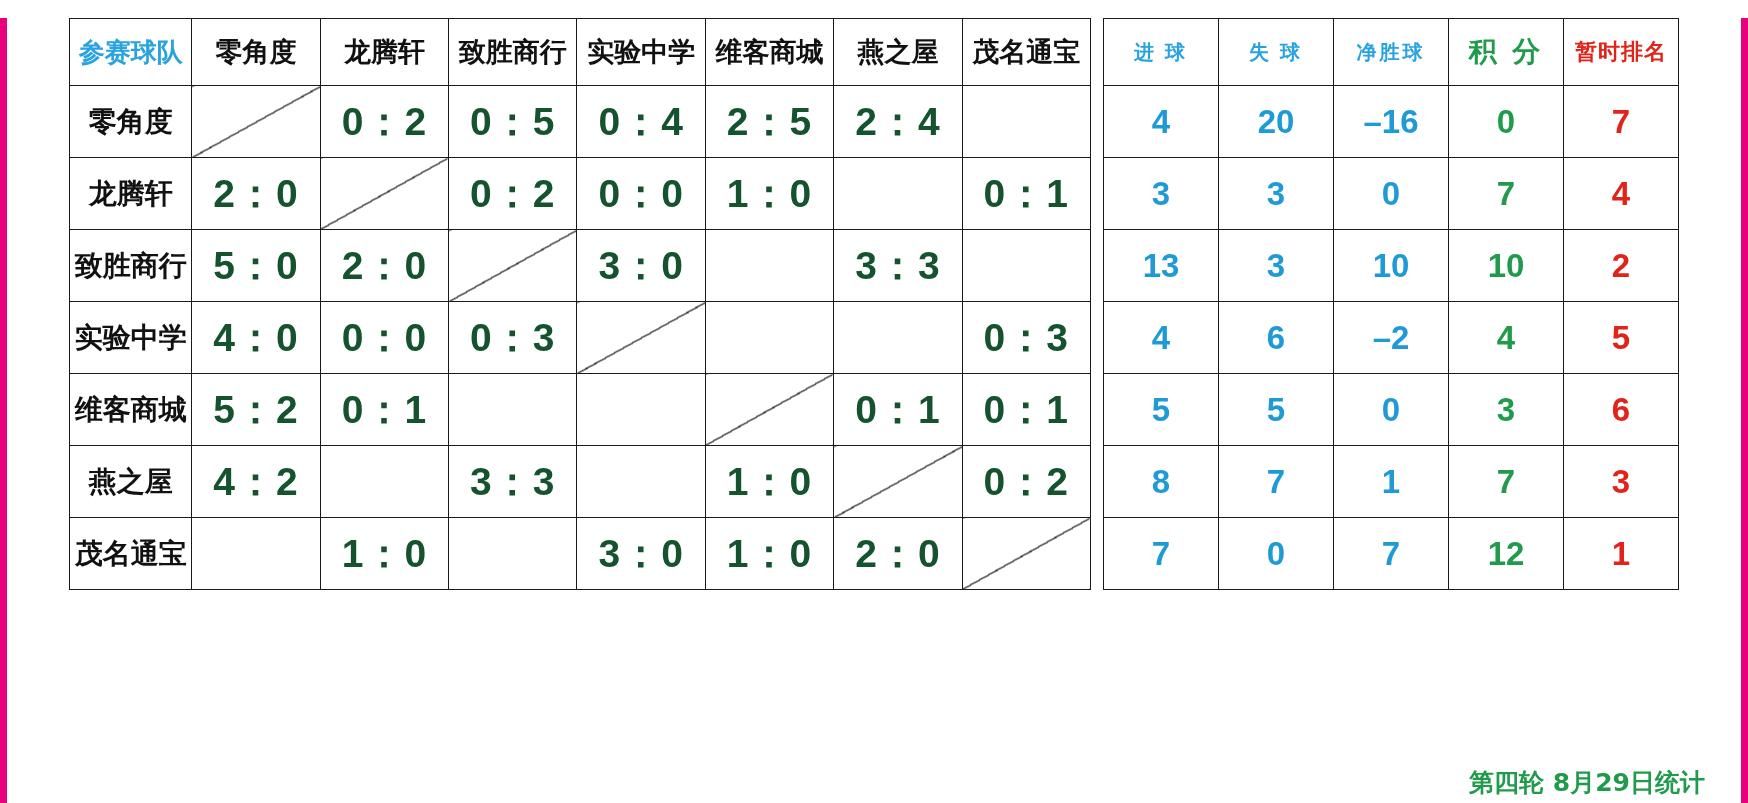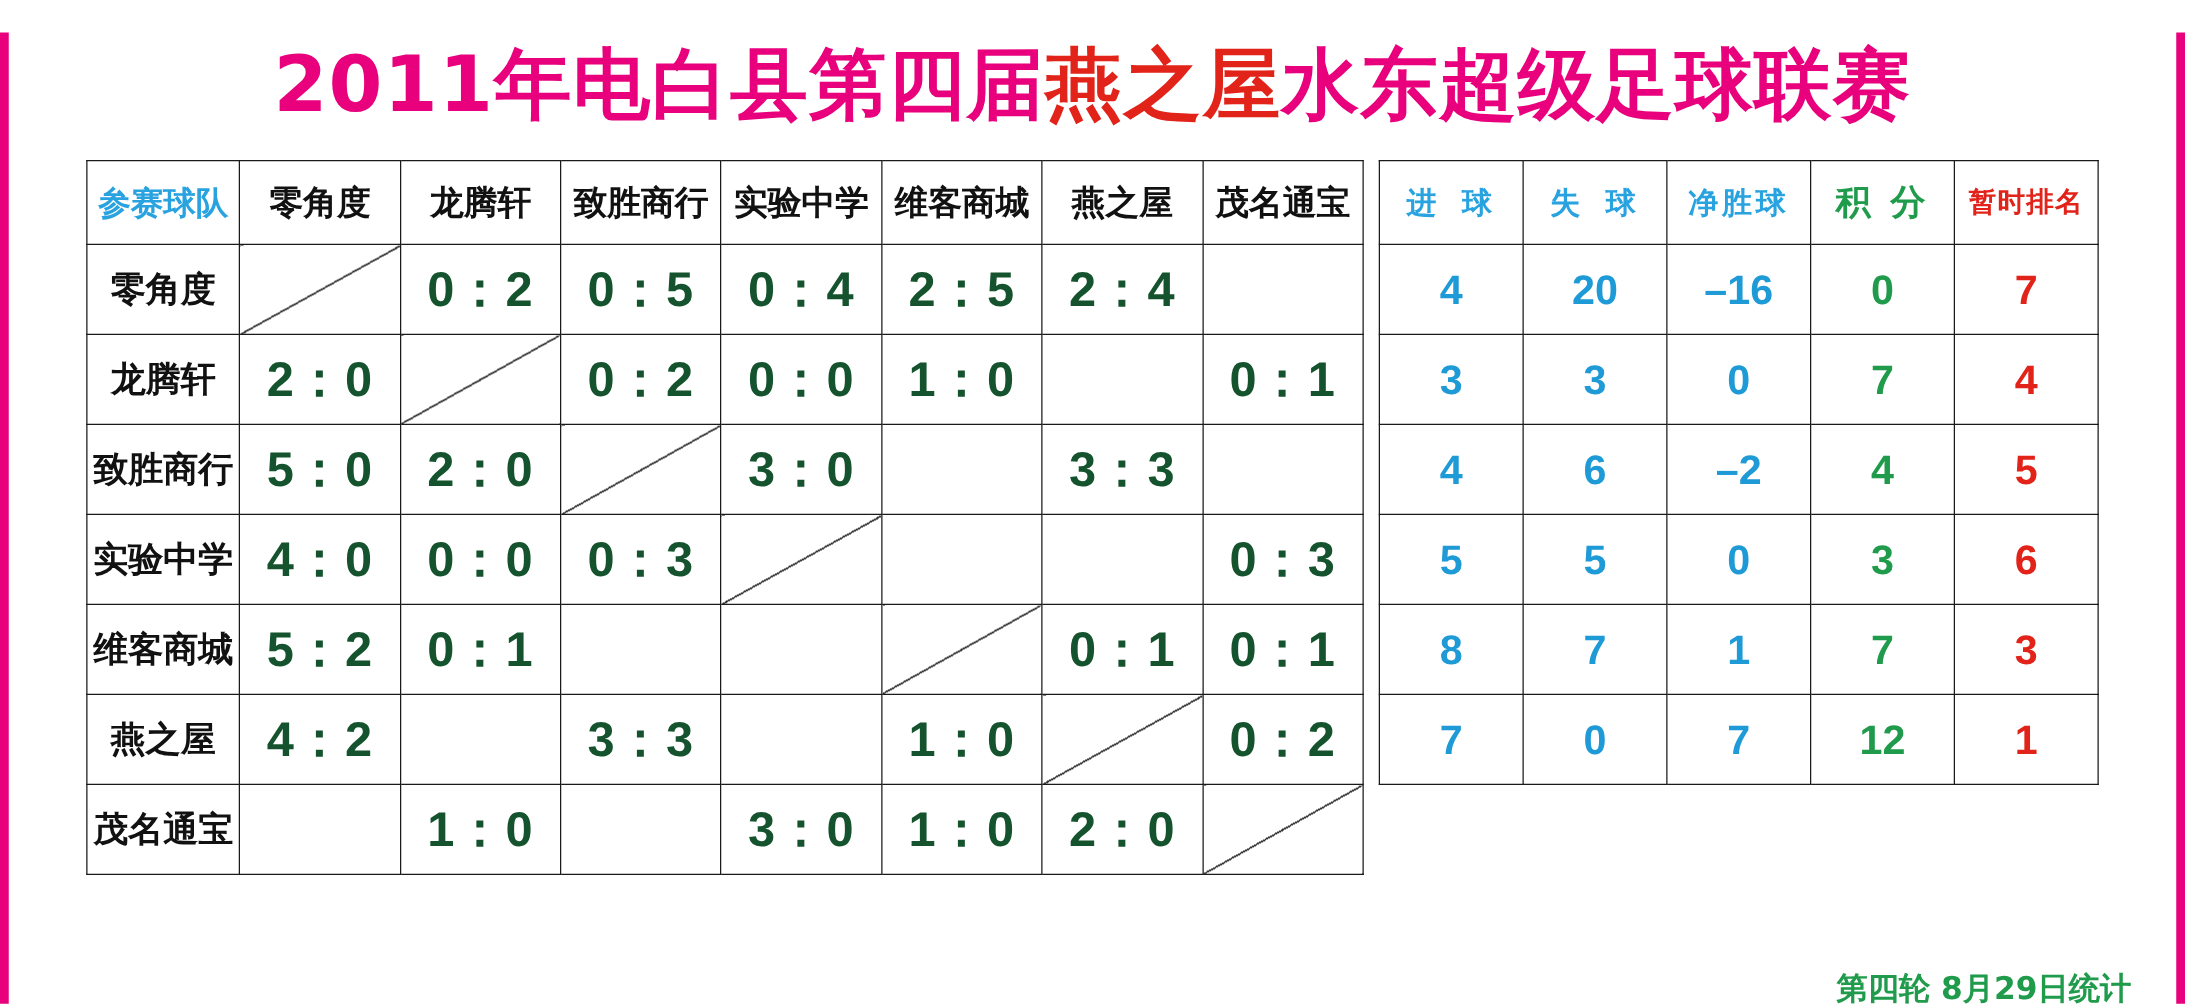--- a/index.html
+++ b/index.html
@@ -89,22 +89,22 @@
     position: relative;
     background:
       linear-gradient(to bottom right,
         rgba(0,0,0,0) 0%, rgba(0,0,0,0) calc(50% - 0.7px),
         #333 calc(50% - 0.7px), #333 calc(50% + 0.7px),
         rgba(0,0,0,0) calc(50% + 0.7px), rgba(0,0,0,0) 100%);
   }
 
   .hdr-blue {
     color: #29a3e0;
-    font-size: 24px;
-    font-family: Liberation Mono, monospace;
+    font-size: 20px;
+    font-family: Liberation Serif, serif;
     letter-spacing: 3px;
     margin-top: 22px;
   }
   .hdr-green {
     color: #1f9b4b;
     font-size: 28px;
     font-family: "DejaVu Sans", "Liberation Sans", sans-serif;
     letter-spacing: 3px;
   }
   .hdr-red {
@@ -125,23 +125,20 @@
     font-size: 25px;
     font-weight: bold;
     font-family: "DejaVu Sans", "Liberation Sans", sans-serif;
   }
 </style>
 </head>
 <body>
 
 <div class="page">
 
-  <div class="title">
-    <span class="pink">2011年电白县第四届</span><span class="red">燕之屋</span><span class="pink">水东超级足球联赛</span>
-  </div>
 
   <div class="table-wrap">
 
     <table class="left-table">
       <colgroup>
         <col class="col-team">
         <col class="col-cell">
           <col class="col-cell">
           <col class="col-cell">
           <col class="col-cell">
@@ -261,20 +258,27 @@
           <td class="val-red">7</td>
         </tr>
         <tr>
           <td class="val-blue">3</td>
           <td class="val-blue">3</td>
           <td class="val-blue">0</td>
           <td class="val-green">7</td>
           <td class="val-red">4</td>
         </tr>
         <tr>
+          <td class="val-blue">13</td>
+          <td class="val-blue">3</td>
+          <td class="val-blue">10</td>
+          <td class="val-green">10</td>
+          <td class="val-red">2</td>
+        </tr>
+        <tr>
           <td class="val-blue">4</td>
           <td class="val-blue">6</td>
           <td class="val-blue">–2</td>
           <td class="val-green">4</td>
           <td class="val-red">5</td>
         </tr>
         <tr>
           <td class="val-blue">5</td>
           <td class="val-blue">5</td>
           <td class="val-blue">0</td>

